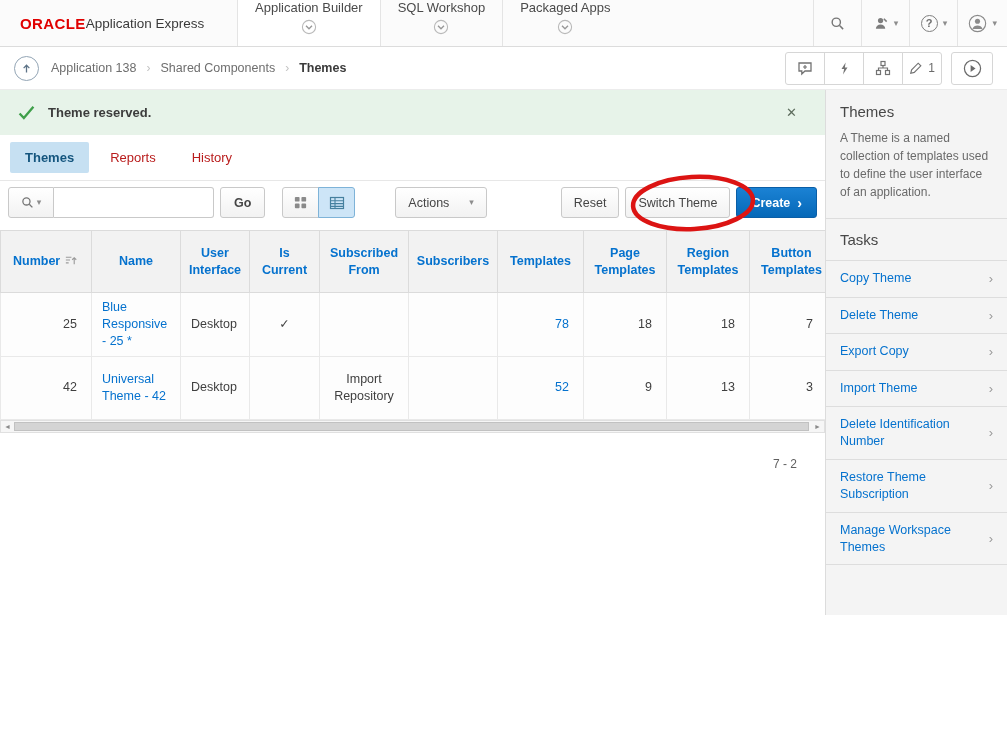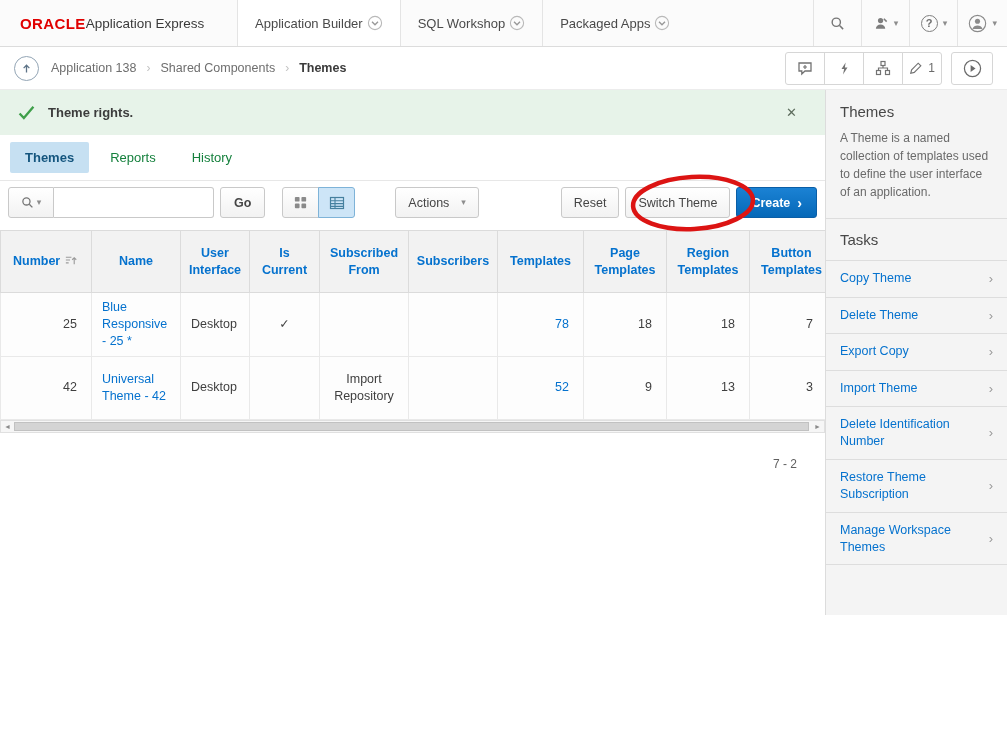--- a/index.html
+++ b/index.html
@@ -6,21 +6,21 @@
   body { background:#fff; }
   .page { width:1007px; height:615px; position:relative; overflow:hidden;
           font-family:"Liberation Sans", sans-serif; font-size:13px; color:#404040; background:#fff; }
 
   
   .topbar { height:47px; display:flex; align-items:stretch; background:#fbfbfb; border-bottom:1px solid #dcdcdc; }
   .logo { display:flex; align-items:center; padding:0 20px; width:237px; }
   .oracle { color:#e00000; font-weight:bold; font-size:15px; letter-spacing:.4px; }
   .product { color:#3a3a3a; font-size:13.5px; }
   .top-tab { display:flex; align-items:center; gap:4px; padding:0 17px; border-left:1px solid #e4e4e4;
-             font-size:13px; color:#4a4a4a; cursor:pointer; }
+             font-size:13px; color:#4a4a4a; cursor:pointer;flex-direction:column; }
   .top-tab.active { background:#fff; }
   .top-icons { margin-left:auto; display:flex; align-items:stretch; }
   .top-icon-btn { min-width:48px; display:flex; align-items:center; justify-content:center; gap:5px;
                   border-left:1px solid #e4e4e4; color:#6e6e6e; cursor:pointer; padding:0 10px; }
   .chev { color:#8d8d8d; font-size:9px; line-height:1; }
   .qmark { width:17px; height:17px; border:1.4px solid #7f7f7f; border-radius:50%; display:flex;
            align-items:center; justify-content:center; font-size:11px; color:#6e6e6e; font-weight:bold; }
 
   
   .crumbbar { height:43px; display:flex; align-items:center; padding:0 14px; background:#fff; border-bottom:1px solid #ececec; }
@@ -41,38 +41,38 @@
   .content { display:flex; height:650px; align-items:stretch; }
   .main { flex:1; min-width:0; position:relative; background:#fff; }
 
   
   .banner { height:45px; background:#e7f3e9; display:flex; align-items:center; padding:0 18px; gap:13px; }
   .banner-text { font-weight:bold; font-size:13px; color:#3c3c3c; }
   .banner-close { margin-left:auto; color:#5c6b5c; font-size:13px; cursor:pointer; padding-right:10px; }
 
   
   .ptabs { height:45px; display:flex; align-items:center; padding:0 10px; gap:6px; background:#fff; }
-  .ptab { font-size:13px; color:#15803d; padding:8px 15px; border-radius:2px; cursor:pointer; }
+  .ptab { font-size:13px; color:#b91c1c; padding:8px 15px; border-radius:2px; cursor:pointer; }
   .ptab.active { background:#c6e0f2; color:#14557e; font-weight:bold; }
 
   
   .toolbar { height:44px; border-top:1px solid #e7e7e7; display:flex; align-items:center; padding:0 8px; }
   .btn { height:31px; border:1px solid #c9c9c9; background:linear-gradient(#ffffff,#f2f2f2); border-radius:3px;
          font-size:12.5px; color:#454545; display:inline-flex; align-items:center; justify-content:center;
          padding:0 12px; cursor:pointer; white-space:nowrap; font-family:"Liberation Sans", sans-serif; }
   .search-dd { width:46px; border-radius:3px 0 0 3px; padding:0; gap:3px; }
   .search-input { height:31px; width:160px; border:1px solid #c9c9c9; border-left:none; padding:0 8px;
                   font-size:12.5px; border-radius:0 3px 3px 0; outline:none; font-family:"Liberation Sans", sans-serif; }
   .go-btn { margin-left:6px; font-weight:bold; padding:0 13px; }
   .seg { margin-left:17px; display:flex; }
   .seg .btn { width:37px; padding:0; border-radius:0; }
   .seg .btn.first { border-radius:3px 0 0 3px; }
   .seg .btn.last { border-radius:0 3px 3px 0; margin-left:-1px; }
   .seg .btn.selected { background:#cde5f7; border-color:#7eb3d8; position:relative; z-index:1; }
-  .actions-btn { margin-left:40px; gap:12px; }
+  .actions-btn { margin-left:40px; gap:20px; }
   .toolbar-spacer { flex:1; }
   .switch-btn { margin-left:6px; }
   .create-btn { margin-left:6px; background:linear-gradient(#1b82d4,#0568b8); border-color:#0a5ea6;
                 color:#fff; font-weight:bold; gap:7px; padding:0 14px; }
   .create-chev { font-size:14px; line-height:1; font-weight:bold; }
 
   
   .annotation { position:absolute; left:628px; top:83px; width:130px; height:60px; z-index:5; pointer-events:none; }
 
   
@@ -225,21 +225,21 @@
   </div>
 
   <div class="content">
 
     <main class="main">
 
       <div class="banner">
         <svg width="17" height="15" viewBox="0 0 16 14">
             <path d="M1.5 8l4 4.2L14.5 1.5" fill="none" stroke="#3f9f4a" stroke-width="2.2"></path>
           </svg>
-        <span class="banner-text">Theme rights.</span>
+        <span class="banner-text">Theme reserved.</span>
         <span class="banner-close">✕</span>
       </div>
 
       <div class="ptabs">
         <span class="ptab active">Themes</span>
         <span class="ptab">Reports</span>
         <span class="ptab">History</span>
       </div>
 
       <div class="toolbar">

